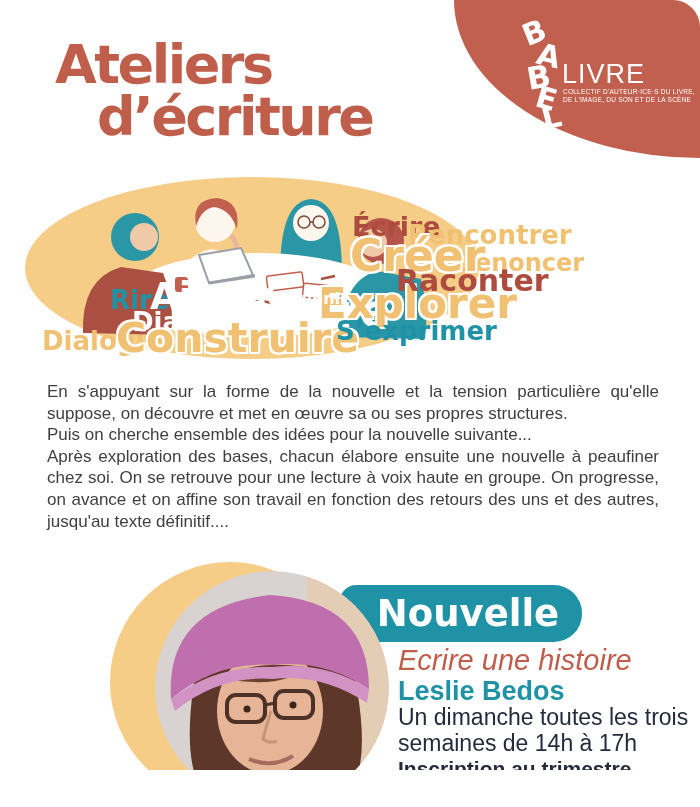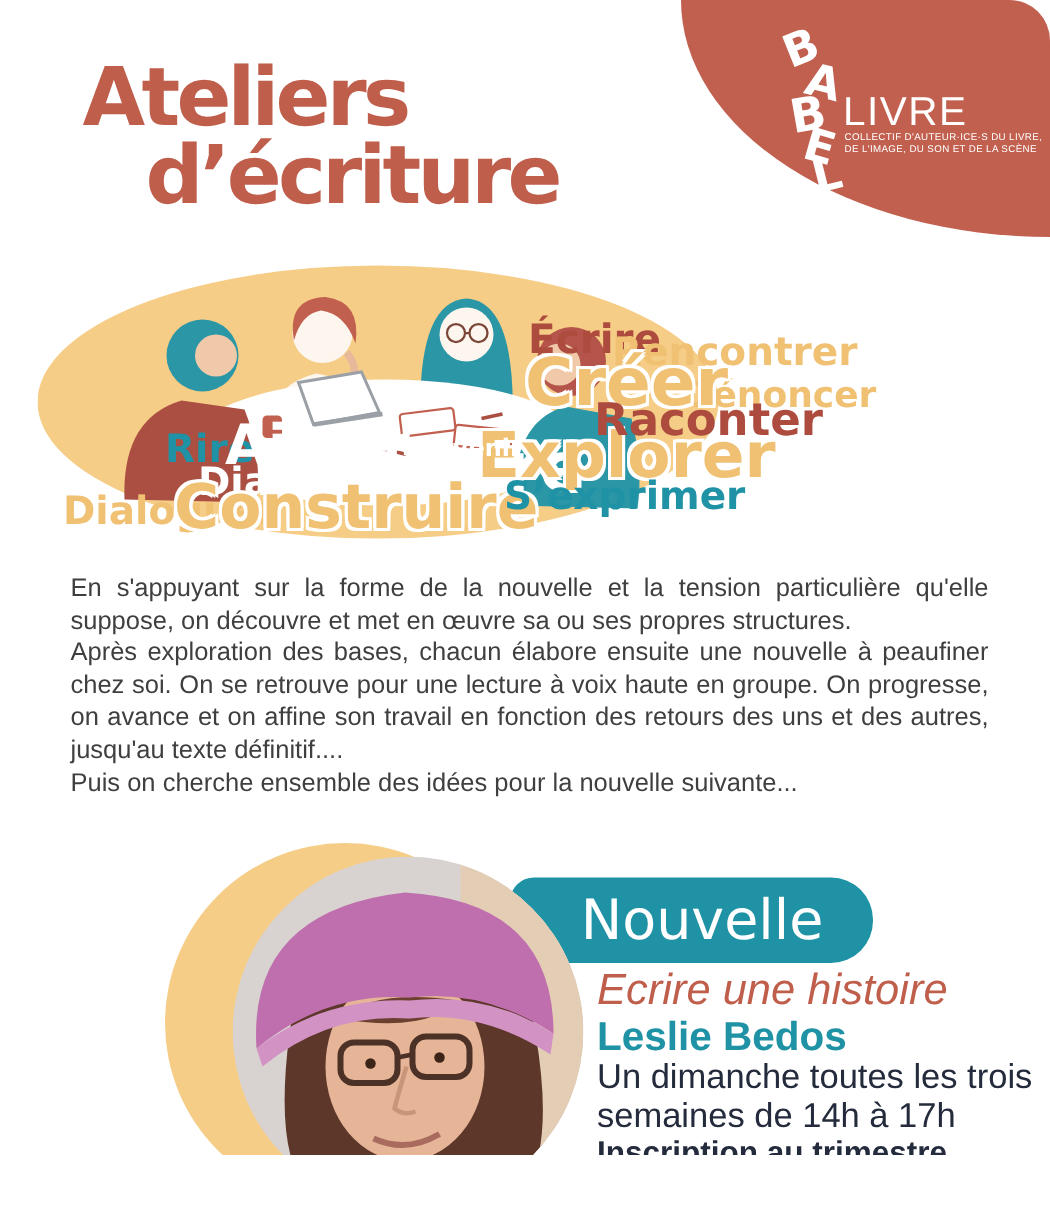--- a/index.html
+++ b/index.html
@@ -82,21 +82,21 @@
   .arc-circle{
     position:absolute;left:110px;top:562px;width:240px;height:240px;
     border-radius:50%;background:var(--wheat);z-index:1;
   }
   .badge{
     position:absolute;left:340px;top:585px;width:242px;height:57px;
     background:var(--teal);border-radius:16px 28px 28px 22px;z-index:2;
     display:flex;align-items:center;justify-content:center;
   }
   .badge-label{
-    color:#fff;font-family:"DejaVu Sans",sans-serif;font-weight:400;
+    color:#fff;font-family:"DejaVu Sans",sans-serif;font-weight:700;
     font-size:37px;line-height:1;padding-left:14px;
   }
   .photo{
     position:absolute;left:155px;top:571px;width:234px;height:234px;
     border-radius:50%;overflow:hidden;z-index:3;
   }
   .photo svg{display:block;}
   .dash{
     position:absolute;left:350px;top:653px;width:24px;height:5px;
     background:#d98b5f;border-radius:3px;transform:rotate(-10deg);z-index:2;
@@ -187,22 +187,22 @@
   <span class="cw w-sexprimer">S’exprimer</span>
   <span class="cw w-rire">Rire</span>
   <span class="cw w-aimer">Aimer</span>
   <span class="cw w-sesouvenir">Se Souvenir</span>
   <span class="cw w-dialoguer">Dialoguer</span>
   <span class="cw w-construire outline-white">Construire</span>
   <span class="cw w-imaginer">Dialoguer</span>
 
   <div class="intro">
     <p>En s'appuyant sur la forme de la nouvelle et la tension particulière qu'elle suppose, on découvre et met en œuvre sa ou ses propres structures.</p>
+    <p>Puis on cherche ensemble des idées pour la nouvelle suivante...</p>
     <p>Après exploration des bases, chacun élabore ensuite une nouvelle à peaufiner chez soi. On se retrouve pour une lecture à voix haute en groupe. On progresse, on avance et on affine son travail en fonction des retours des uns et des autres, jusqu'au texte définitif....</p>
-    <p>Puis on cherche ensemble des idées pour la nouvelle suivante...</p>
   </div>
 
   <div class="arc-circle"></div>
   <div class="badge">
     <span class="badge-label">Nouvelle</span>
   </div>
 
   <div class="photo">
     <svg width="234" height="234" viewBox="0 0 234 234">
       <defs>

